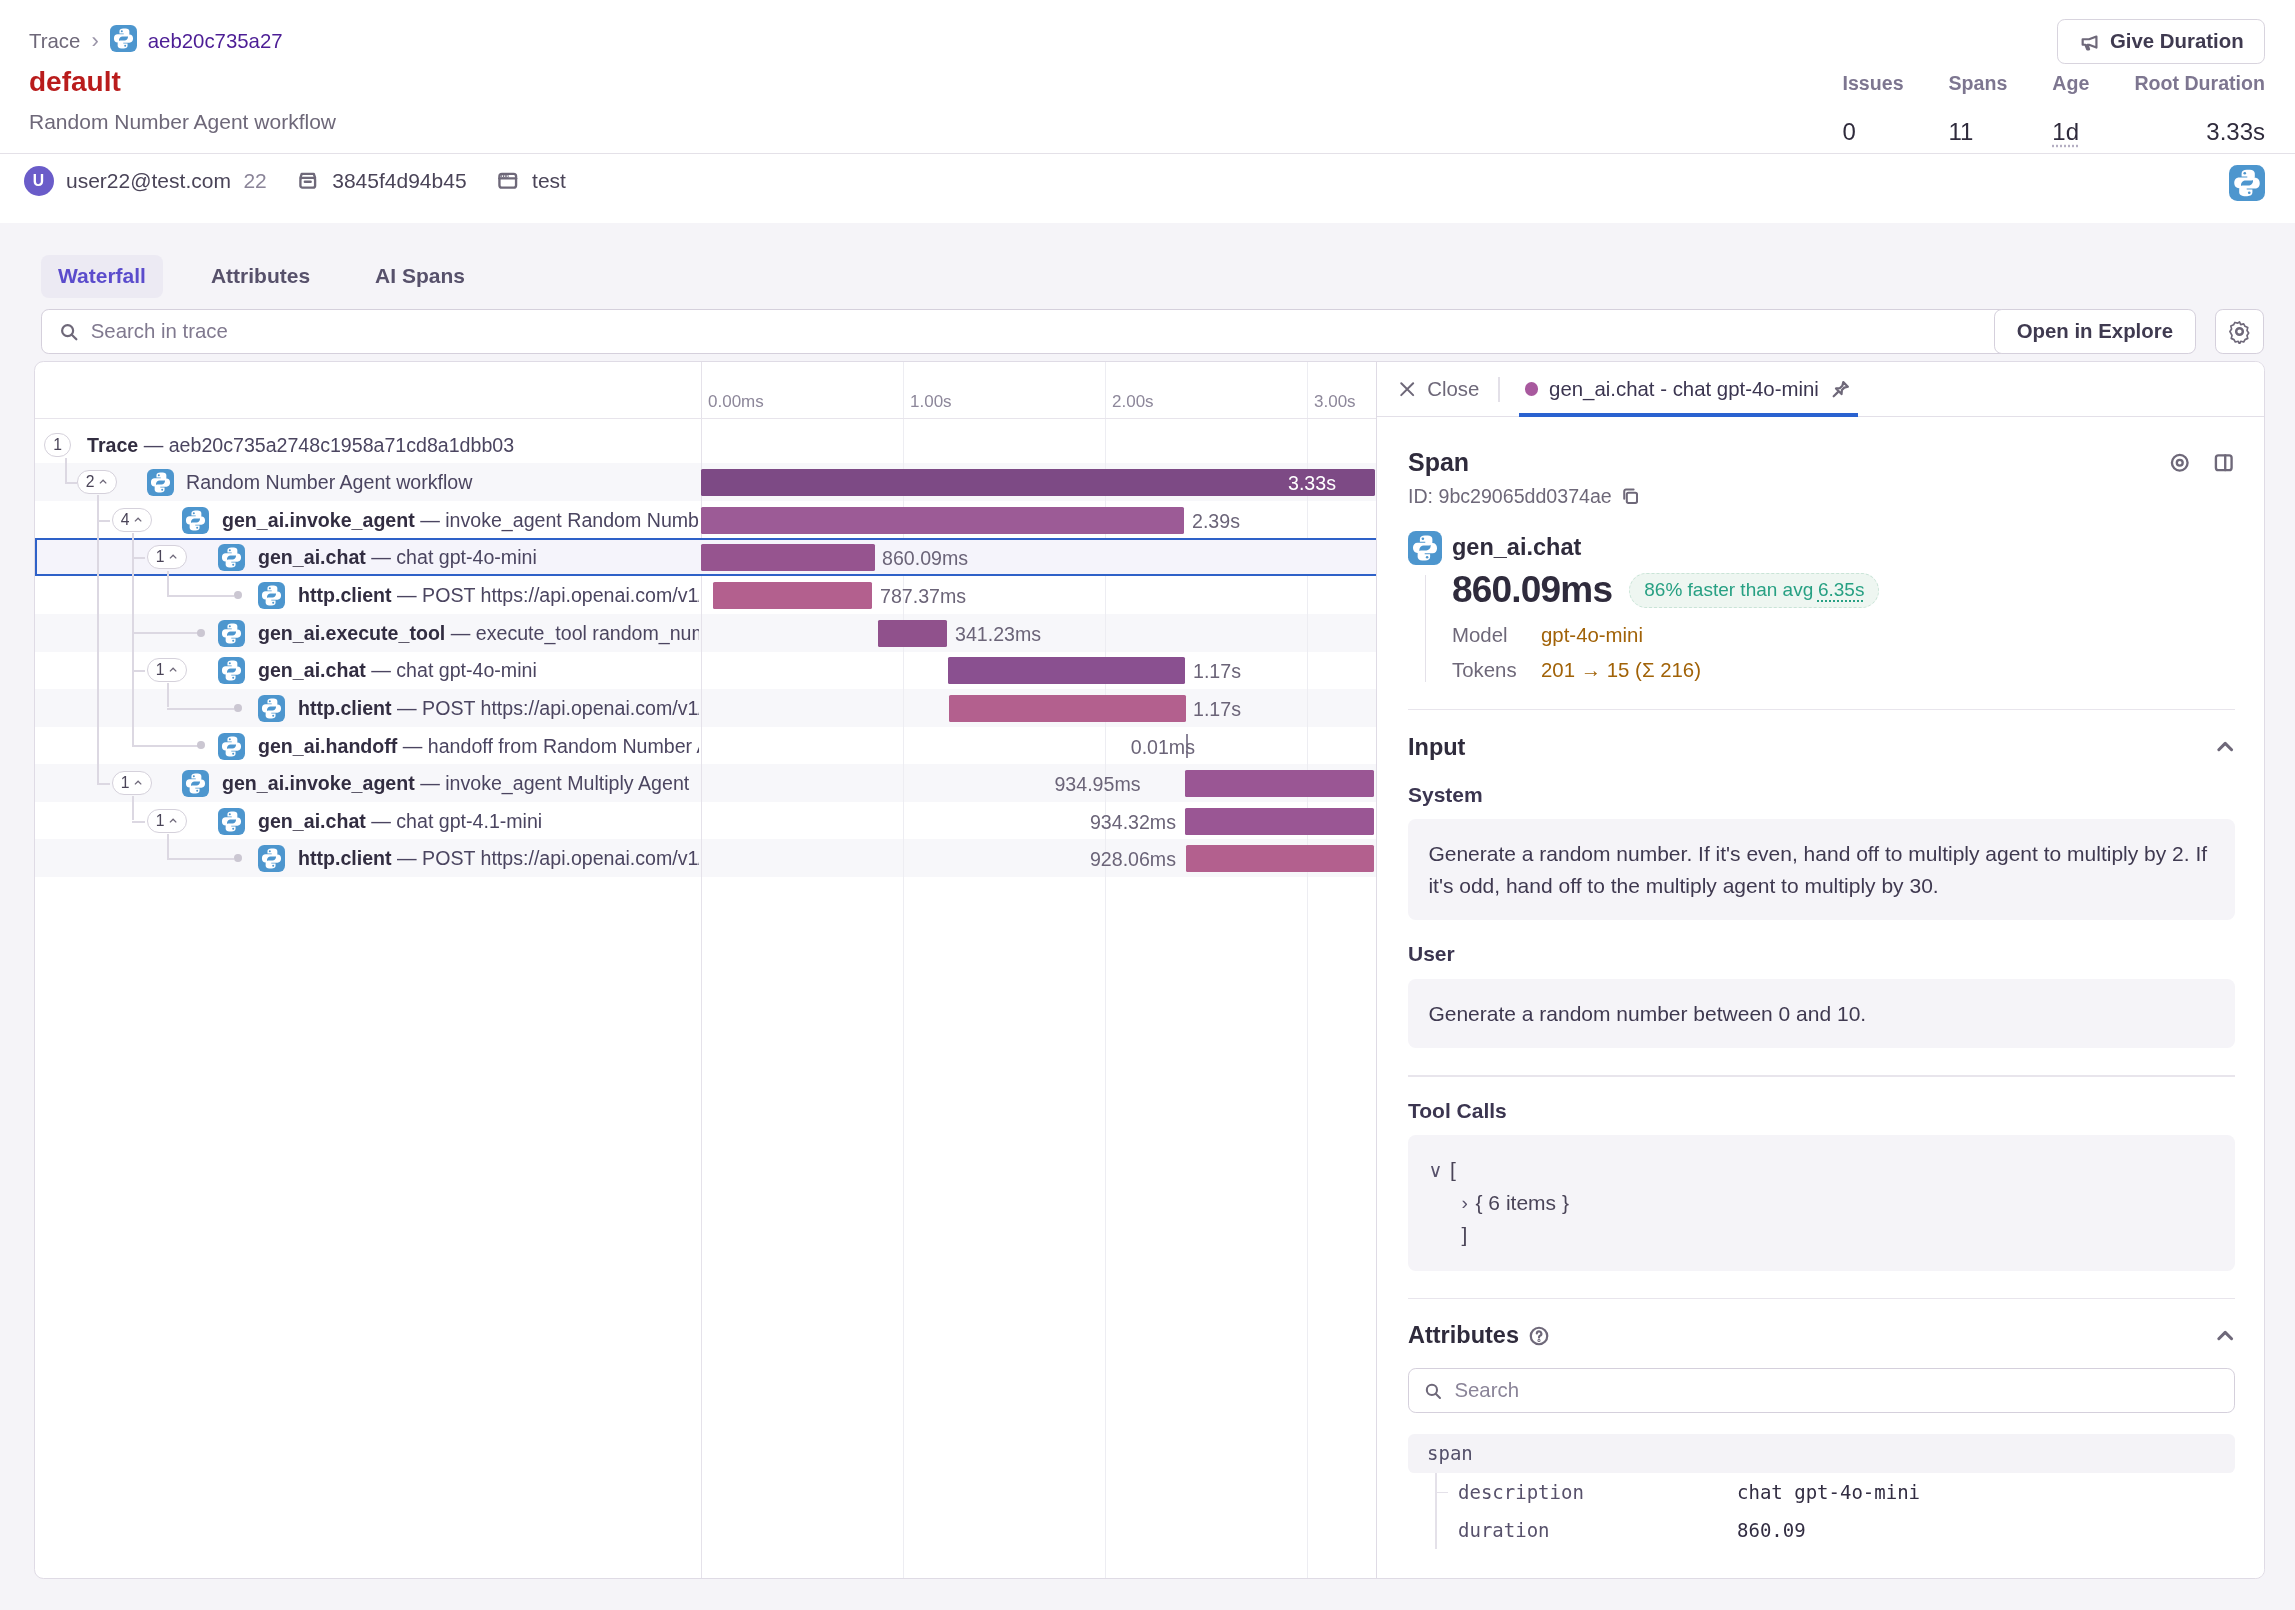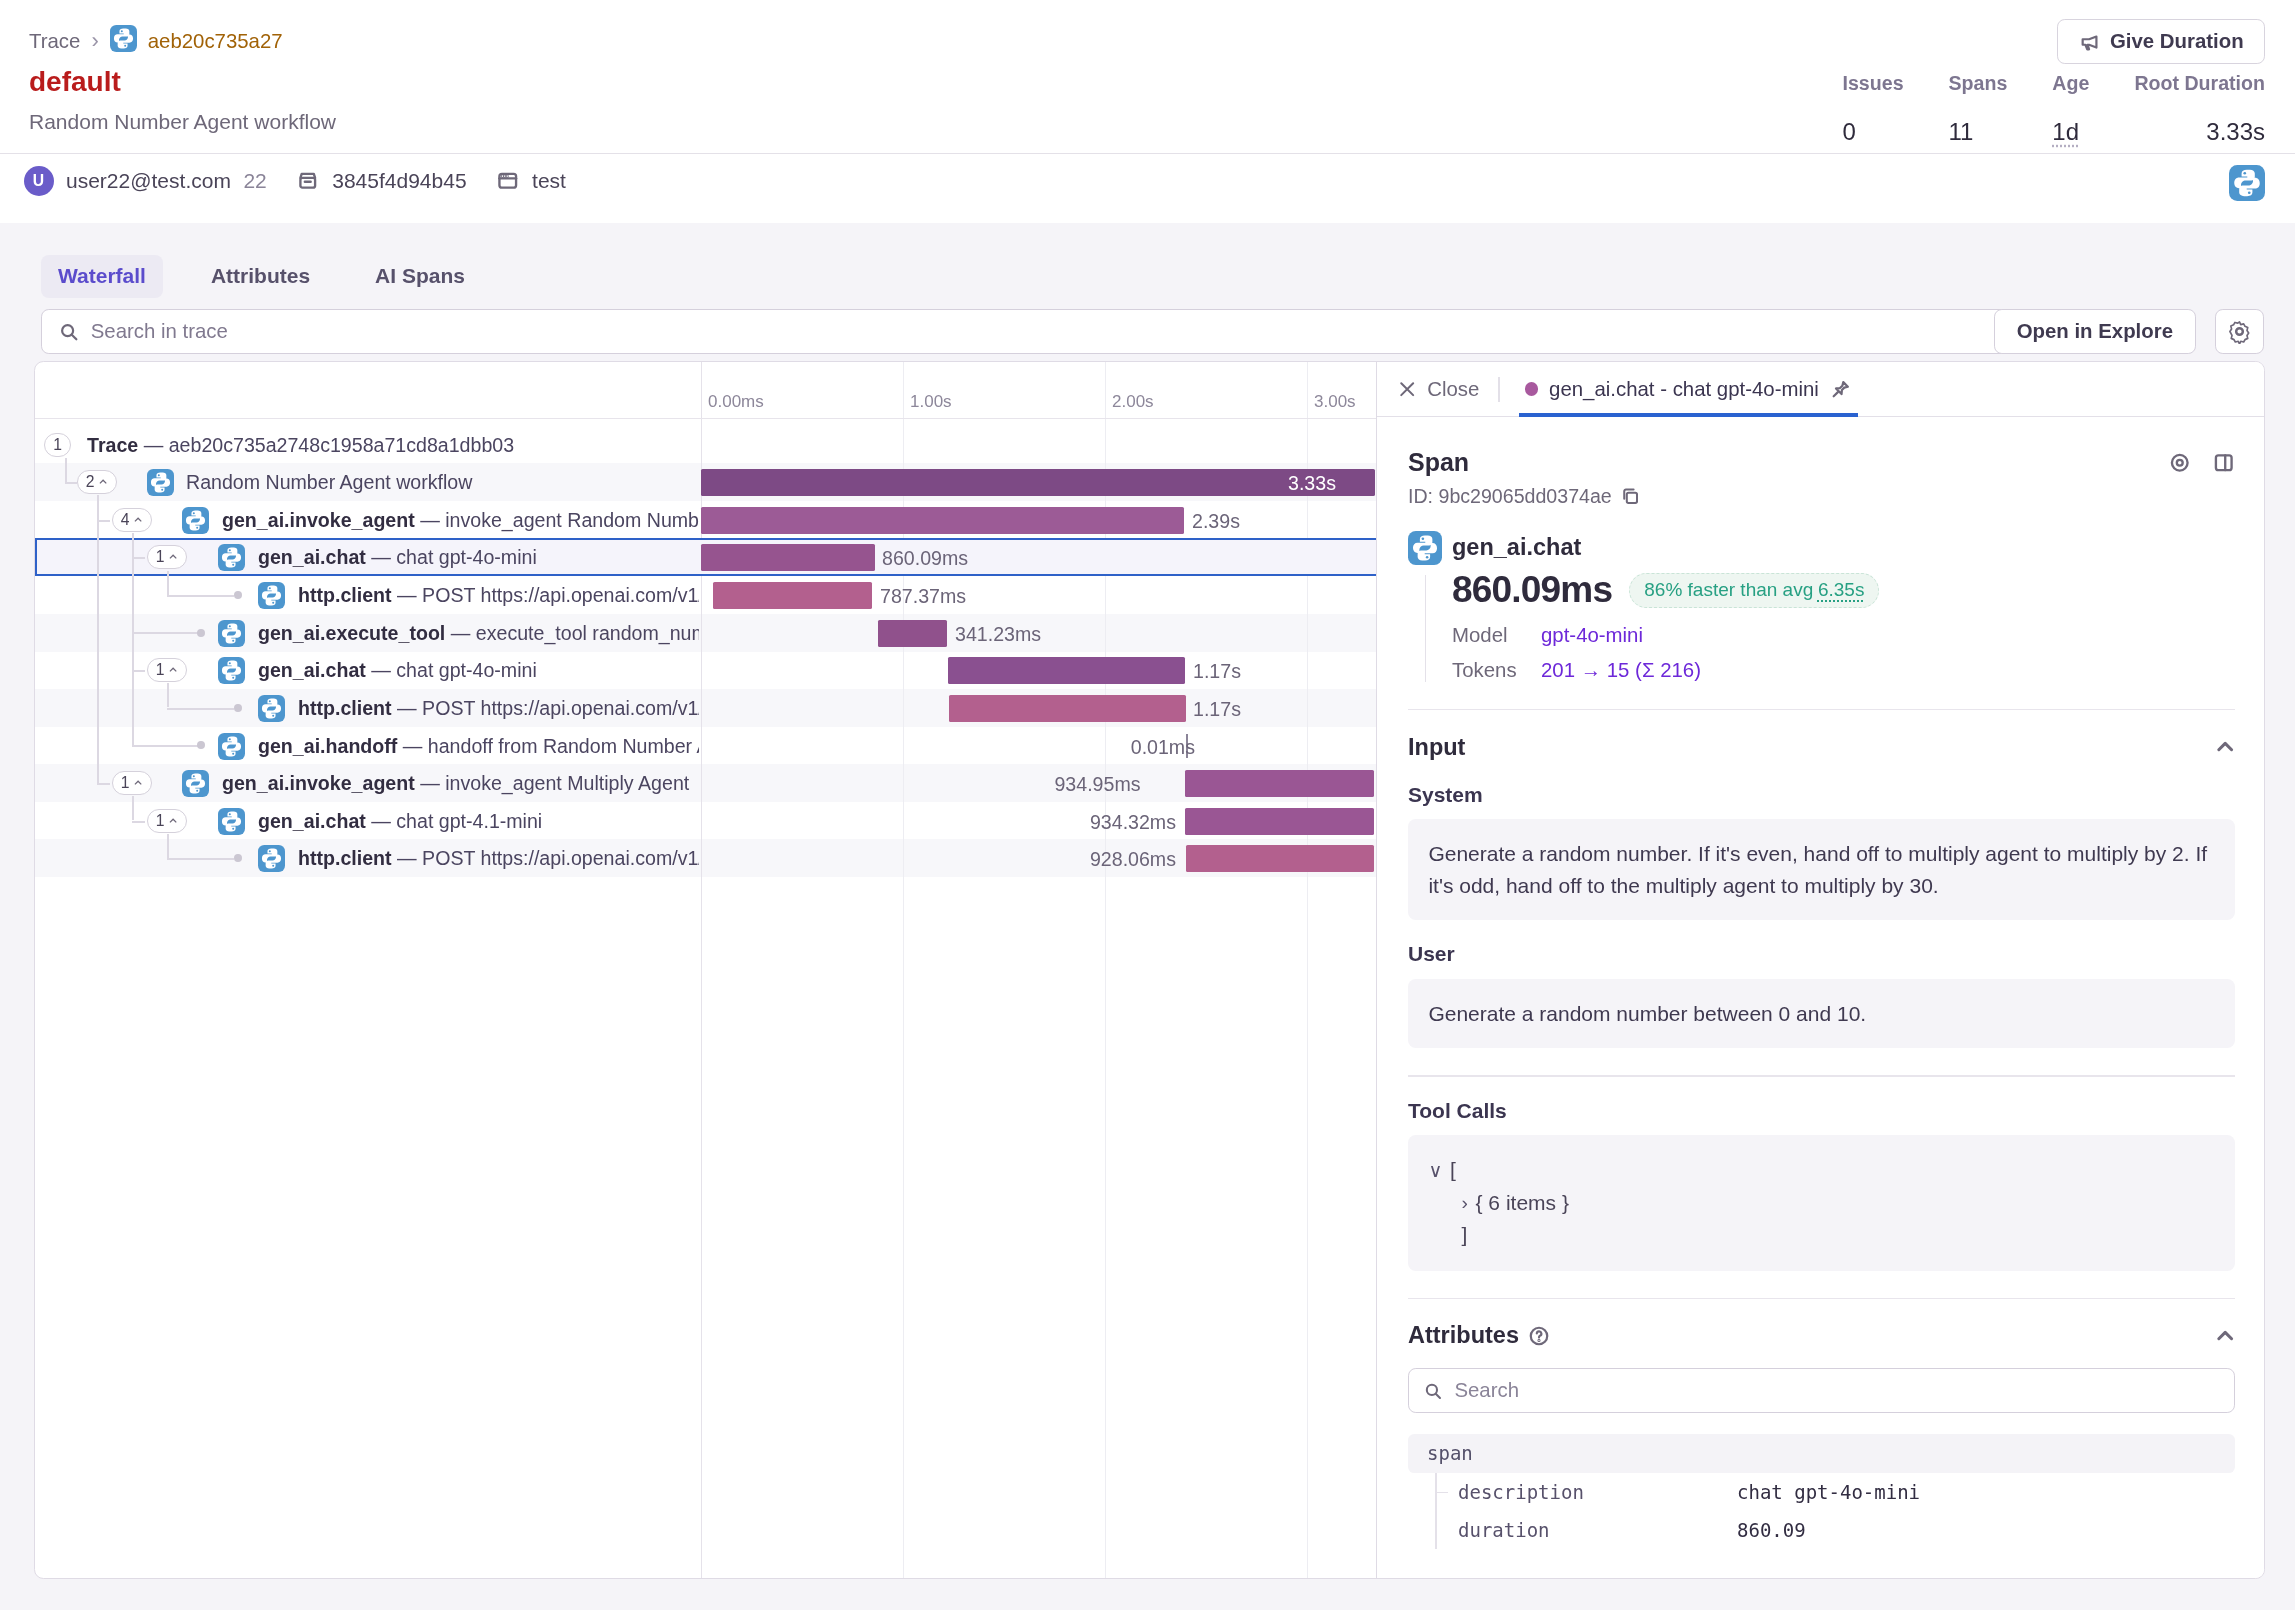--- a/index.html
+++ b/index.html
@@ -1,21 +1,21 @@
 <!DOCTYPE html>
 <html style="font-size:12.5px"><head>
 <meta charset="utf-8">
 <style>
   * { margin:0; padding:0; box-sizing:border-box; }
   html,body { width:2295px; height:1610px; overflow:hidden;
     font-family:"Liberation Sans","DejaVu Sans",sans-serif; background:#f5f4f8; }
   .hdr { position:absolute; top:0; left:0; width:2295px; height:223px; background:#ffffff; }
   .crumbs { position:absolute; top:25px; left:29px; display:flex; align-items:center; gap:11px;
     font-size:20.4px; color:#6e6879; }
-  .crumb-id { color:#a16207; }
+  .crumb-id { color:#4c1d95; }
   .crumb-sep { color:#9a94a8; font-size:22px; }
   .feedback-btn { position:absolute; top:19px; right:30px; height:45px; display:flex; align-items:center;
     gap:9.4px; padding:0 20.4px; border:1.2px solid #d8d4de; border-radius:7.8px; background:#fff;
     font-size:20.4px; font-weight:700; color:#3f3a50; cursor:pointer; }
   .page-title { position:absolute; top:66px; left:29px; font-size:28px; font-weight:700; color:#b91c1c; }
   .page-sub { position:absolute; top:110px; left:29px; font-size:21px; color:#6e6879; }
   .stats { position:absolute; top:72px; right:30px; display:flex; gap:45px; }
   .stat { display:flex; flex-direction:column; gap:23px; }
   .stat .lbl { font-size:19.6px; font-weight:700; color:#7d7690; }
   .stat .val { font-size:24px; color:#2f2b3c; }
@@ -89,21 +89,21 @@
   .sum-l .vline { width:1.6px; background:#e4e1e9; flex:1; margin-left:16.5px; margin-top:6.3px; }
   .sum-r { flex:1; }
   .sum-op { font-size:23.5px; font-weight:700; color:#2f2b3c; margin-top:3.1px; }
   .sum-dur-row { display:flex; align-items:center; gap:17px; margin-top:7.8px; }
   .sum-dur { font-size:37px; font-weight:700; color:#2f2b3c; letter-spacing:-0.8px; }
   .gbadge { display:inline-flex; align-items:center; background:#eef6f1; border:1.2px dashed #c9e4d7;
     border-radius:783px; padding:5.5px 14px; font-size:19px; color:#27a083; gap:4.7px; }
   .gbadge .uv { text-decoration:underline dotted #27a083; text-underline-offset:3.9px; }
   .kv { display:flex; margin-top:12.5px; font-size:20.4px; }
   .kv .k { width:89px; color:#6e6879; }
-  .kv .v { color:#6d28d9; }
+  .kv .v { color:#a16207; }
   .dp-div { height:1.2px; background:#e8e5ec; margin-top:27px; }
   .sec-head { display:flex; align-items:center; margin-top:23.5px; }
   .sec-head .t { font-size:23.5px; font-weight:700; color:#2f2b3c; flex:1; display:flex; align-items:center; gap:9.4px; }
   .sub-lbl { font-size:21px; font-weight:600; color:#3b3550; margin-top:22px; }
   .gbox { background:#f5f4f8; border-radius:7.8px; padding:19px 20.4px; margin-top:12.5px;
     font-size:21px; color:#3f3950; line-height:1.5; }
   .jline { font-size:21px; color:#4a4458; line-height:1.55; display:flex; align-items:center; }
   .jchev { color:#57516b; margin-right:7.8px; font-size:19px; }
   .jind { padding-left:33px; }
   .attr-search { height:45px; border:1.2px solid #d5d0dc; border-radius:7.8px; background:#fff;

